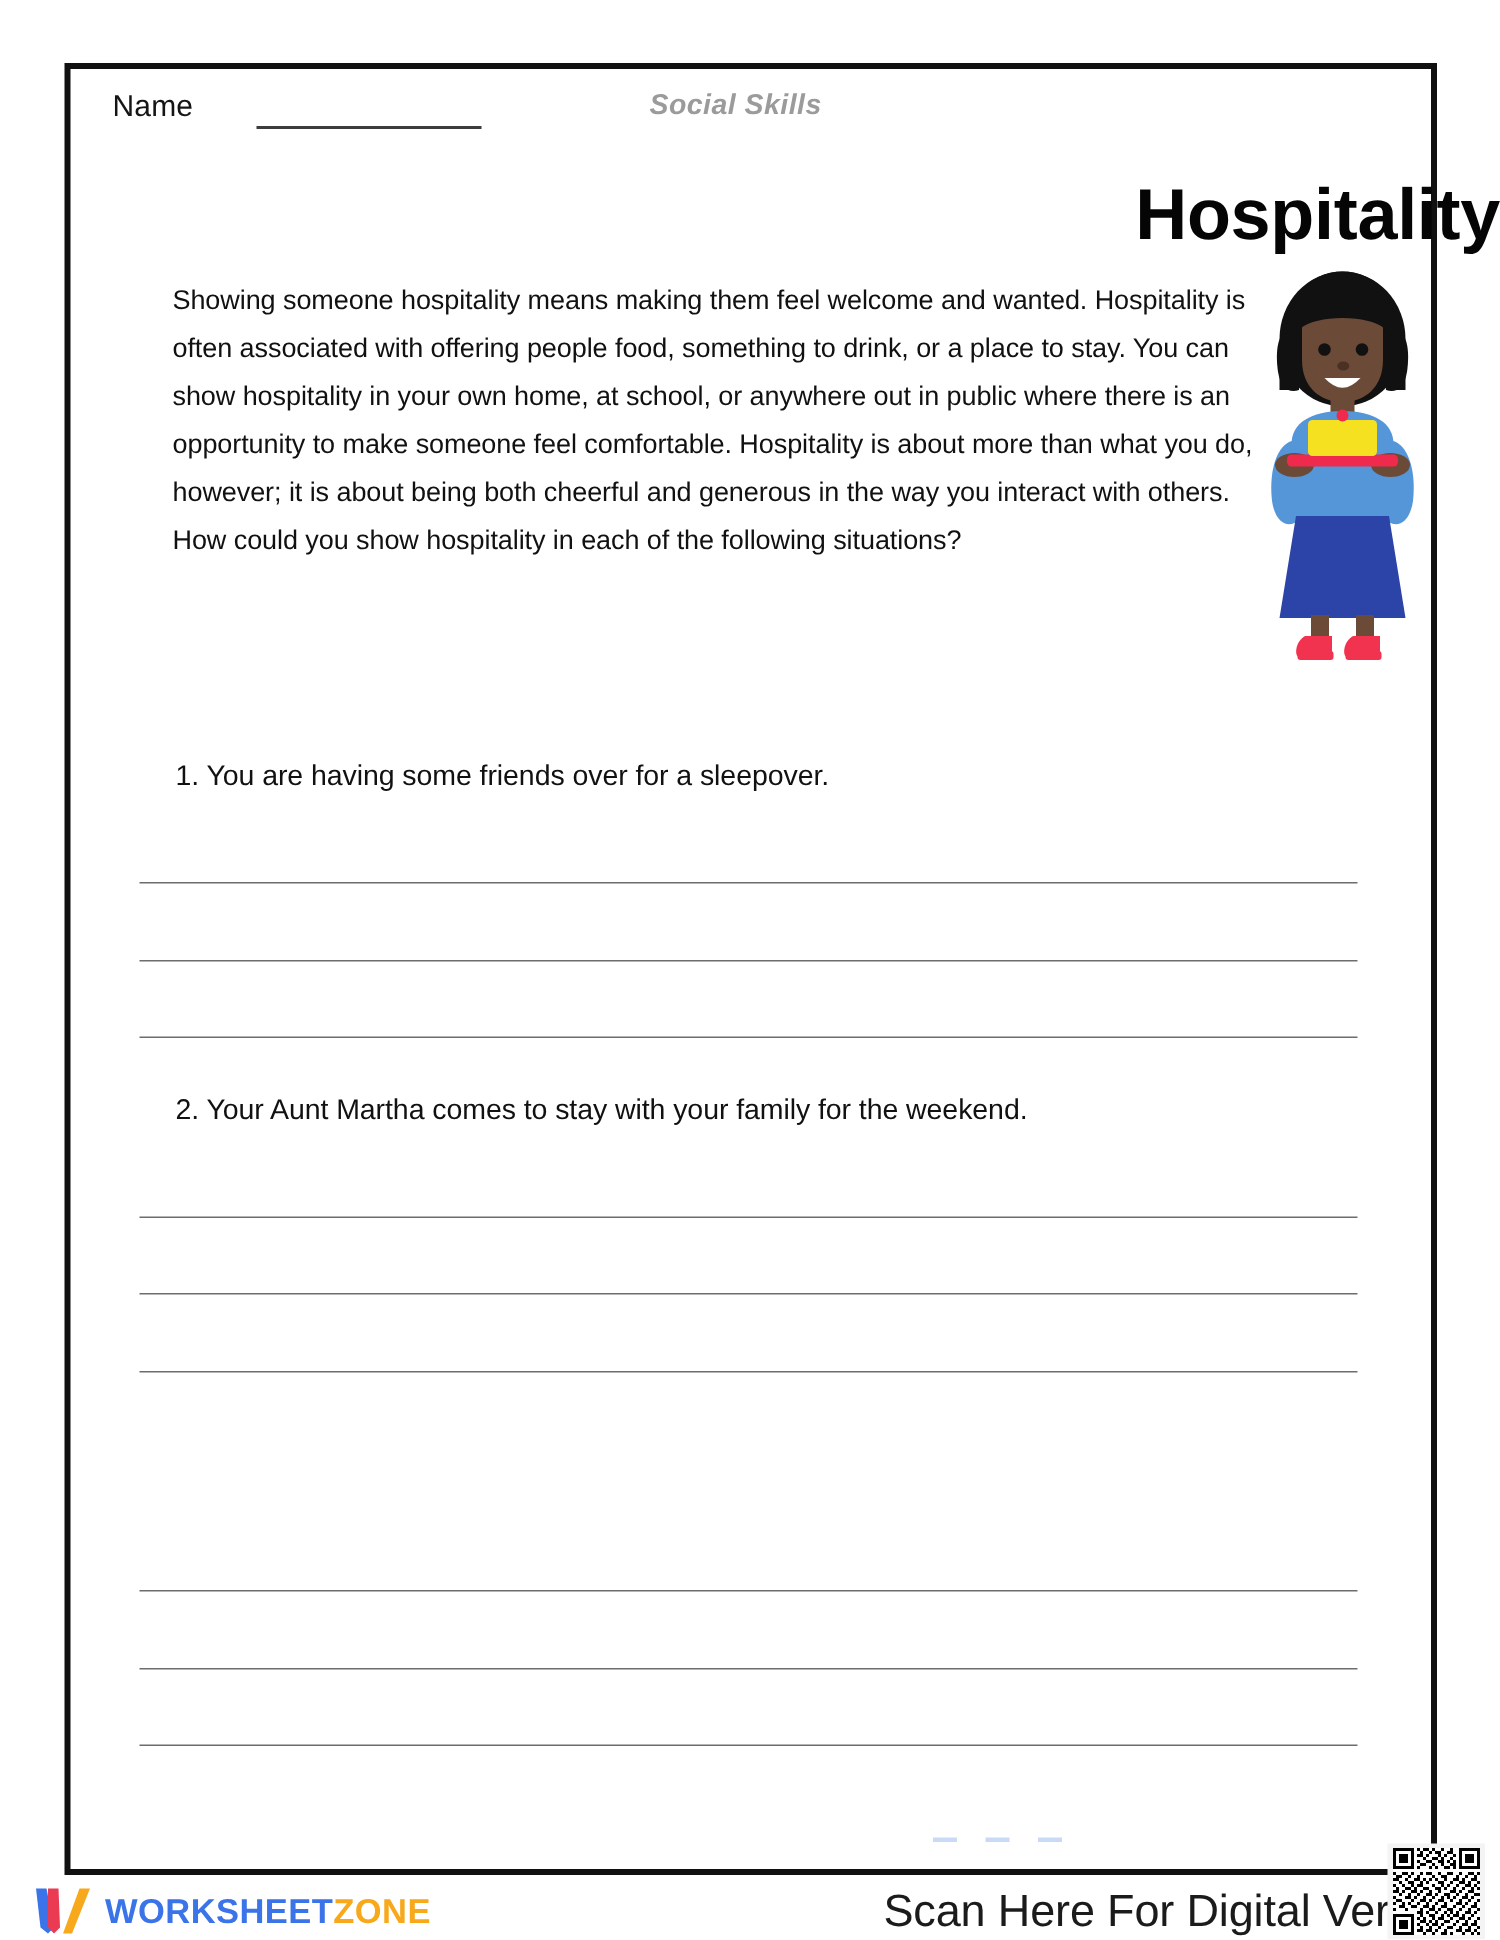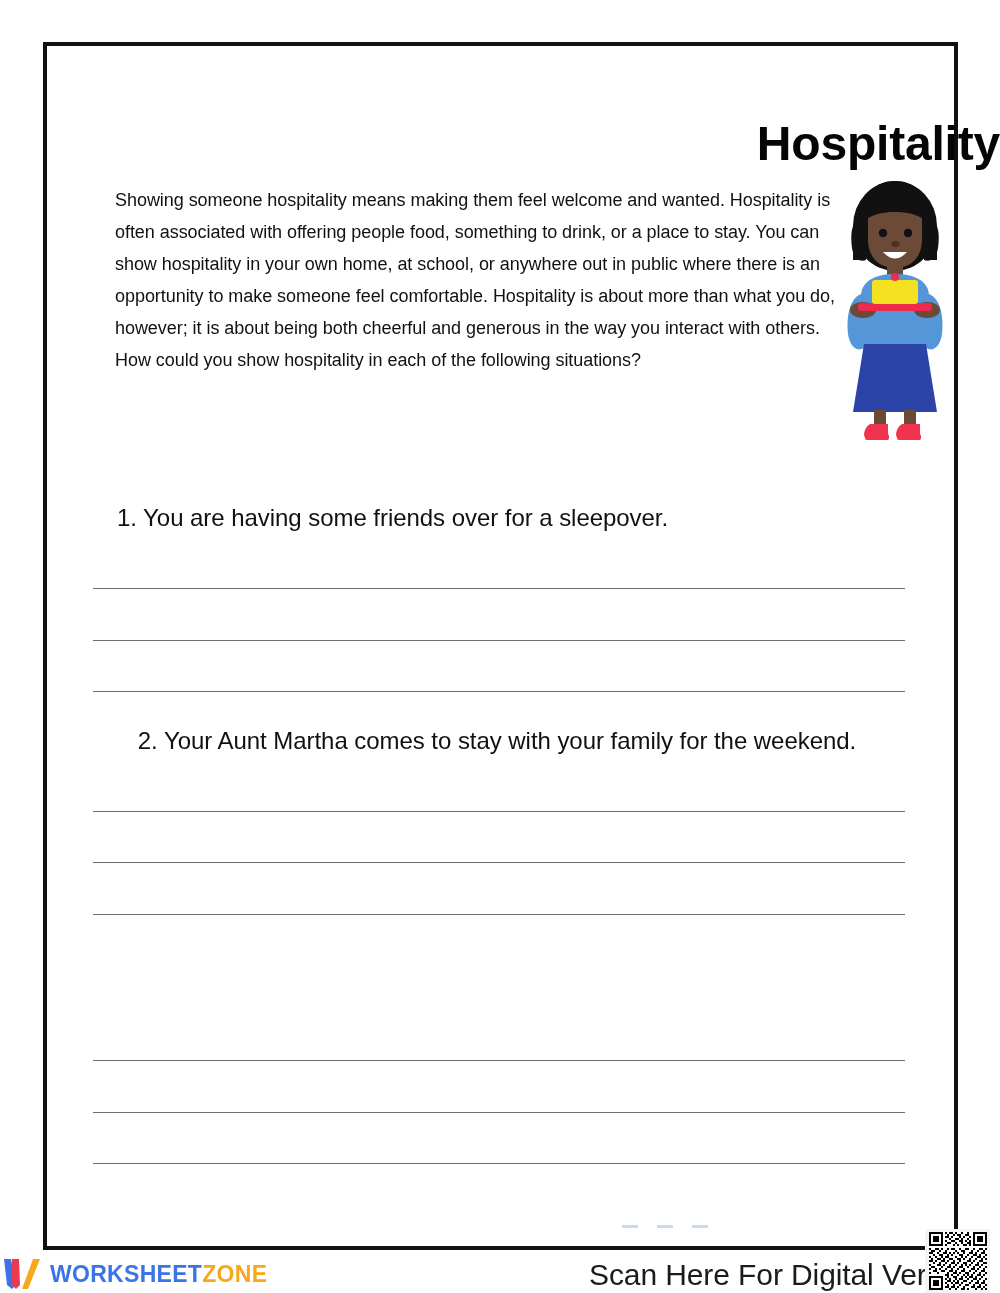--- a/index.html
+++ b/index.html
@@ -89,28 +89,28 @@
     color: #111111;
     white-space: pre-line;
     letter-spacing: -0.05px;
   }
 
   
   .question {
     position: absolute;
     left: 117px;
     width: 760px;
-    font-size: 24px;
+    font-size: 19px;
     line-height: 30px;
     color: #111111;
     white-space: pre-line;
     letter-spacing: -0.05px;
   }
   #q1 { top: 503px; }
-  #q2 { top: 726px; text-align: center; }
+  #q2 { top: 726px; }
   #q3 { top: 948px; }
 
   
   .rule {
     position: absolute;
     left: 93px;
     width: 812px;
     height: 0;
     border-top: 1.6px solid #6d6d6d;
   }
@@ -139,21 +139,21 @@
     position: absolute;
     left: 836px;
     top: 176px;
     width: 118px;
     height: 275px;
   }
 
   
   #footer-logo {
     position: absolute;
-    left: 2px;
+    left: 22px;
     top: 1254px;
     height: 40px;
     display: flex;
     align-items: center;
   }
   #logo-mark { width: 40px; height: 34px; margin-right: 8px; }
   #logo-text {
     font-size: 23px;
     font-weight: bold;
     letter-spacing: .3px;
@@ -182,20 +182,25 @@
   }
   #qr-wrap svg { display: block; }
 </style>
 </head>
 <body>
 
 <div id="page">
 
   <div id="frame"></div>
 
+  <div id="header">
+    <span id="name-label">Name</span>
+    <span id="name-line"></span>
+    <span id="subject-label">Social Skills</span>
+  </div>
 
   <div id="title">Hospitality</div>
 
   <div id="intro">Showing someone hospitality means making them feel welcome and wanted. Hospitality is often associated with offering people food, something to drink, or a place to stay. You can show hospitality in your own home, at school, or anywhere out in public where there is an opportunity to make someone feel comfortable.  Hospitality is about more than what you do, however; it is about being both cheerful and generous in the way you interact with others. How could you show hospitality in each of the following situations?</div>
 
   <div class="question" id="q1">1. You are having some friends over for a sleepover.</div>
   <div class="rule" style="top:588px"></div>
   <div class="rule" style="top:640px"></div>
   <div class="rule" style="top:691px"></div>
 

